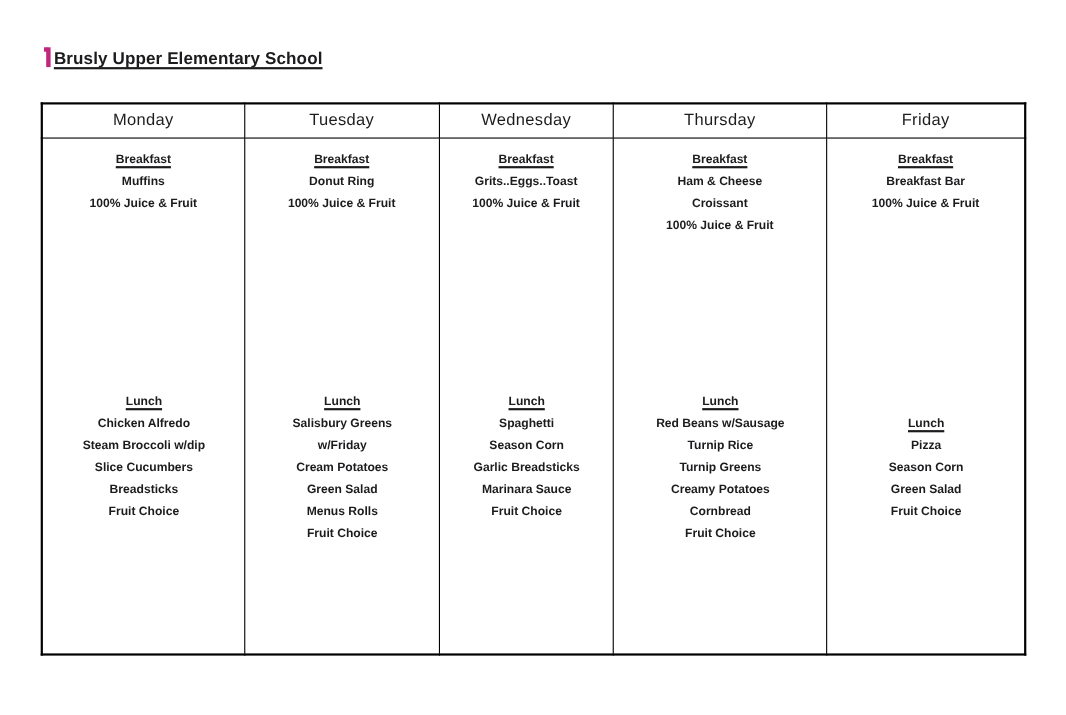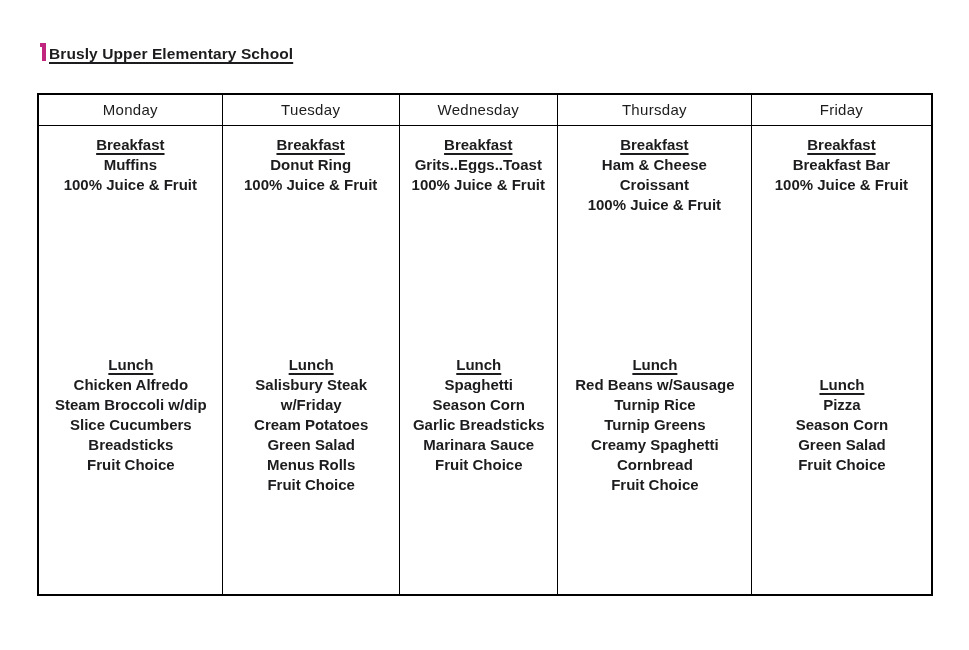--- a/index.html
+++ b/index.html
@@ -63,21 +63,21 @@
     height: 31px;
     font-size: 15px;
     font-weight: 400;
     letter-spacing: 0.3px;
     vertical-align: middle;
   }
   table.menu td {
     height: 470px;
     vertical-align: top;
     position: relative;
-    font-size: 15px;
+    font-size: 11px;
     font-weight: 700;
     line-height: 20px;
   }
   .section.breakfast { padding-top: 9px; }
   .section.lunch {
     position: absolute;
     top: 229px; left: 1px; right: 0;
   }
   .section.lunch.offset { top: 249px; }
   .section-label {
@@ -133,21 +133,21 @@
             </div>
           </td>
           <td>
             <div class="section breakfast">
               <div><span class="section-label">Breakfast</span></div>
               <div class="menu-item">Donut Ring</div>
               <div class="menu-item">100% Juice &amp; Fruit</div>
             </div>
             <div class="section lunch">
               <div><span class="section-label">Lunch</span></div>
-              <div class="menu-item">Salisbury Steak</div>
+              <div class="menu-item">Salisbury Greens</div>
               <div class="menu-item">w/Friday</div>
               <div class="menu-item">Cream Potatoes</div>
               <div class="menu-item">Green Salad</div>
               <div class="menu-item">Menus Rolls</div>
               <div class="menu-item">Fruit Choice</div>
             </div>
           </td>
           <td>
             <div class="section breakfast">
               <div><span class="section-label">Breakfast</span></div>
@@ -168,21 +168,21 @@
               <div><span class="section-label">Breakfast</span></div>
               <div class="menu-item">Ham &amp; Cheese</div>
               <div class="menu-item">Croissant</div>
               <div class="menu-item">100% Juice &amp; Fruit</div>
             </div>
             <div class="section lunch">
               <div><span class="section-label">Lunch</span></div>
               <div class="menu-item">Red Beans w/Sausage</div>
               <div class="menu-item">Turnip Rice</div>
               <div class="menu-item">Turnip Greens</div>
-              <div class="menu-item">Creamy Spaghetti</div>
+              <div class="menu-item">Creamy Potatoes</div>
               <div class="menu-item">Cornbread</div>
               <div class="menu-item">Fruit Choice</div>
             </div>
           </td>
           <td>
             <div class="section breakfast">
               <div><span class="section-label">Breakfast</span></div>
               <div class="menu-item">Breakfast Bar</div>
               <div class="menu-item">100% Juice &amp; Fruit</div>
             </div>

